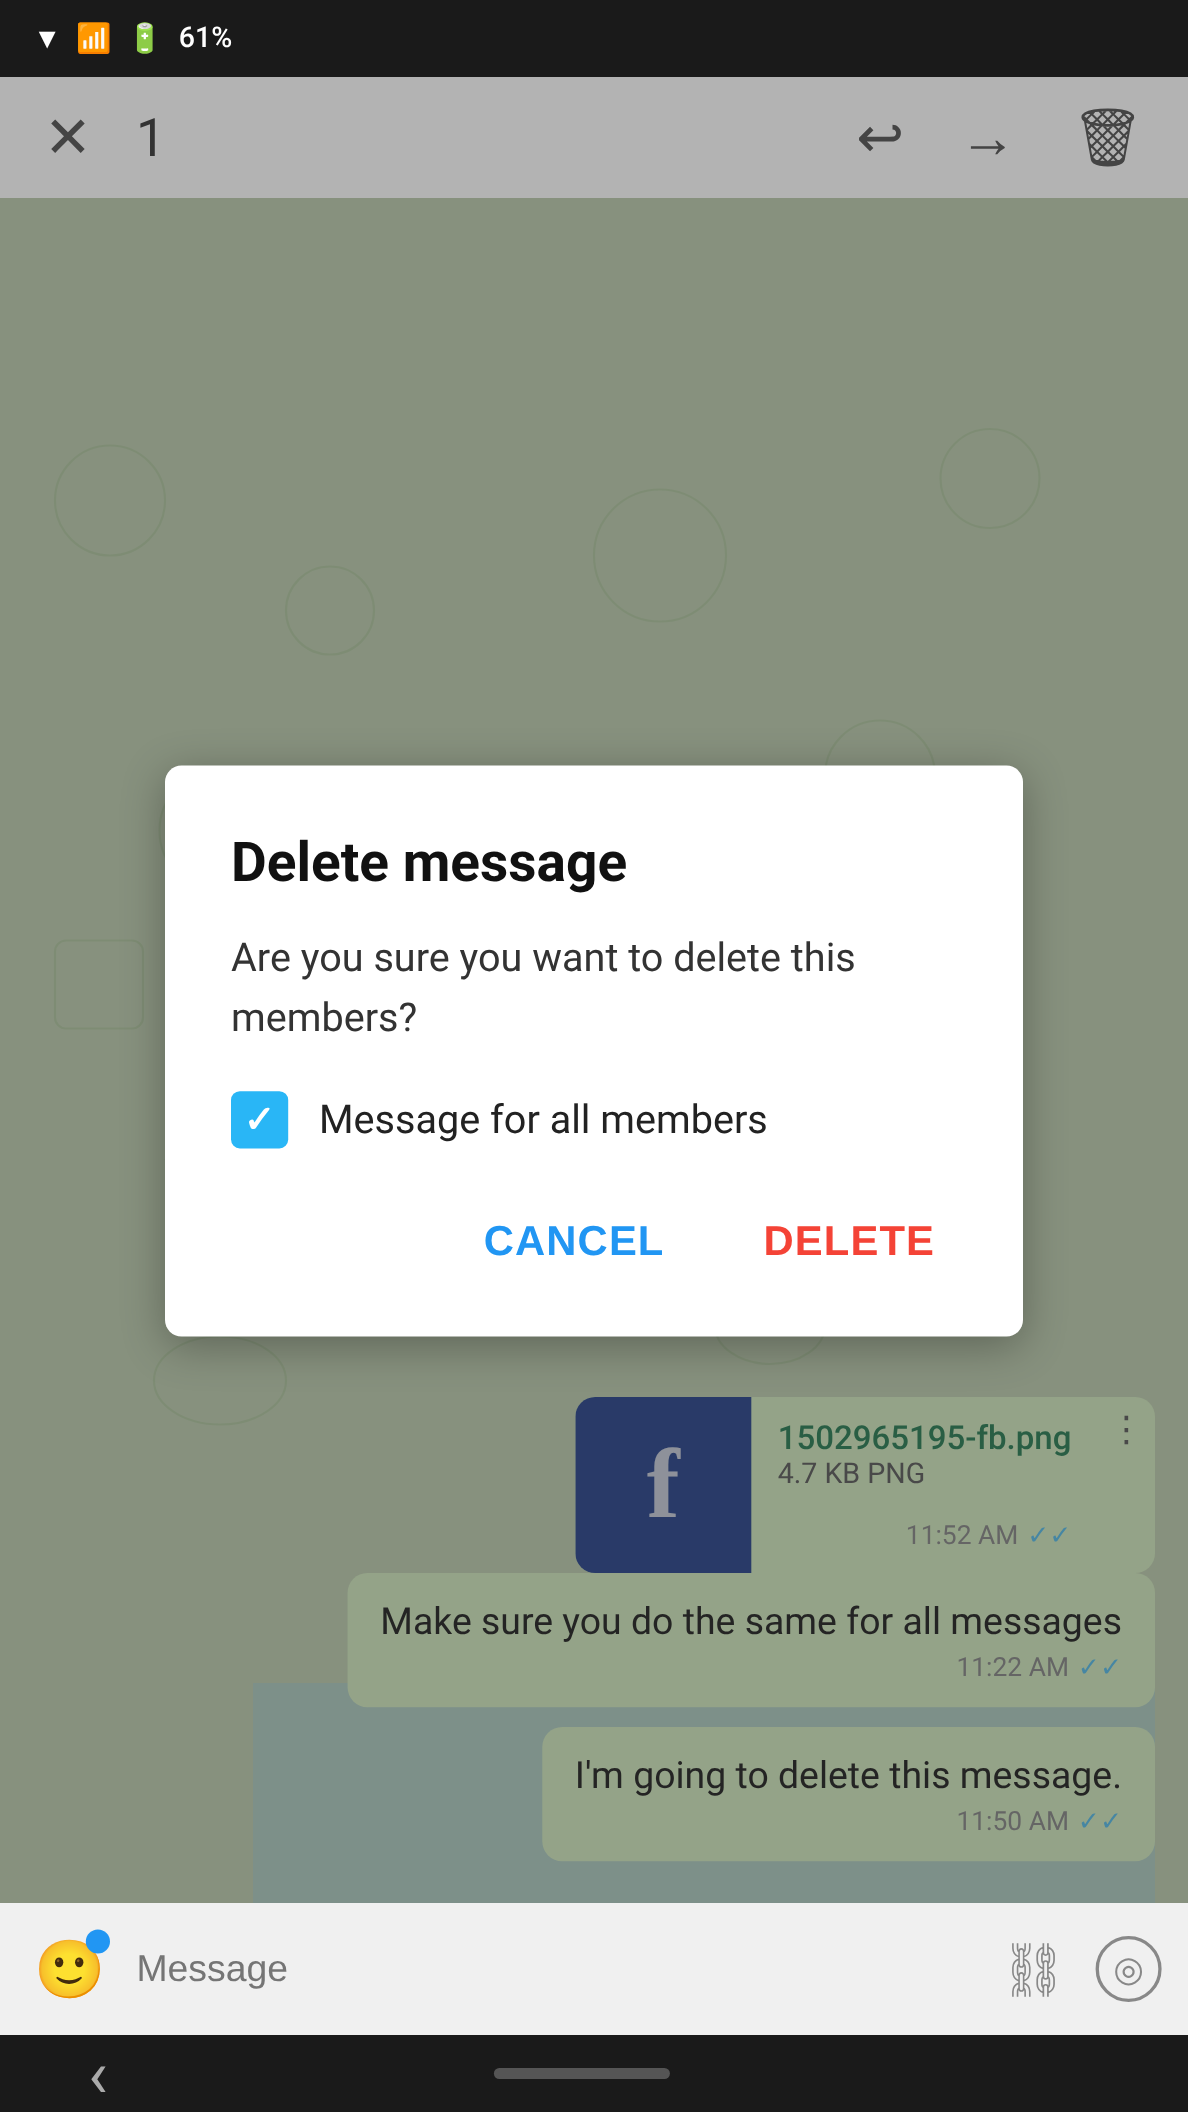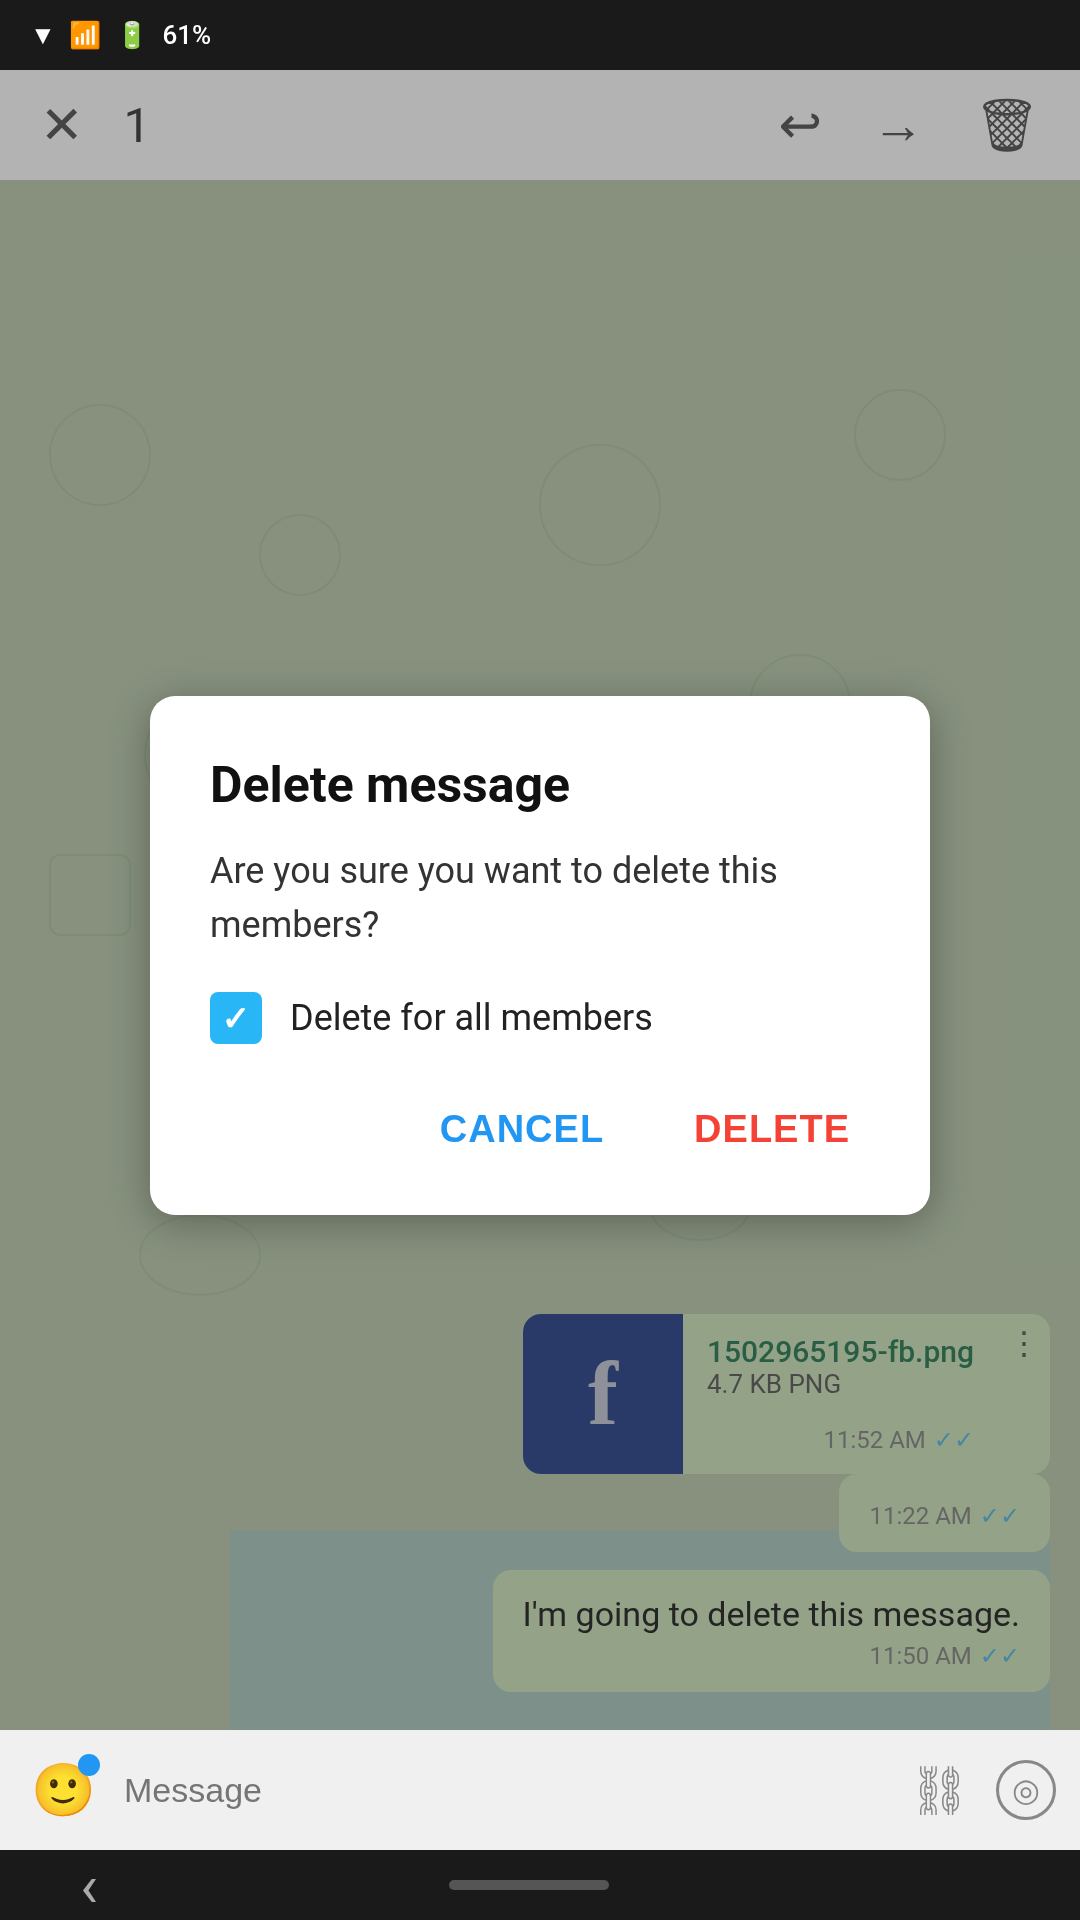--- a/index.html
+++ b/index.html
@@ -260,21 +260,21 @@
       position: absolute;
       top: 0; left: 0; right: 0; bottom: 0;
       display: flex;
       align-items: center;
       justify-content: center;
       z-index: 50;
     }
 
     .dialog {
       background: white;
-      border-radius: 25px;
+      border-radius: 15px;
       width: 780px;
       padding: 60px 60px 50px 60px;
       box-shadow: 0 8px 40px rgba(0,0,0,0.3);
     }
 
     .dialog-title {
       font-size: 50px;
       font-weight: 700;
       color: #111;
       margin-bottom: 30px;
@@ -421,20 +421,21 @@
         </div>
         <div class="time-row" style="display:flex;justify-content:flex-end;align-items:center;gap:8px;">
           <span class="time" style="font-size:24px;color:#888;">11:52 AM</span>
           <span class="ticks" style="font-size:24px;color:#4fc3f7;">✓✓</span>
         </div>
       </div>
       <div class="file-menu-dots">⋮</div>
     </div>
 
     <div class="chat-bubble" style="margin-bottom:18px;">
+      <div class="text">Make sure you do the same for all messages</div>
       <div class="time-row">
         <span class="time">11:22 AM</span>
         <span class="ticks">✓✓</span>
       </div>
     </div>
 
     <div class="chat-bubble" style="margin-bottom:18px;">
       <div class="text">I'm going to delete this message.</div>
       <div class="time-row">
         <span class="time">11:50 AM</span>
@@ -444,21 +445,21 @@
   </div>
 
   <div class="dialog-overlay">
     <div class="dialog">
       <div class="dialog-title">Delete message</div>
       <div class="dialog-body">Are you sure you want to delete this members?</div>
       <div class="dialog-checkbox-row">
         <div class="checkbox">
           <span class="checkbox-check">✓</span>
         </div>
-        <span class="checkbox-label">Delete for all members</span>
+        <span class="checkbox-label">Message for all members</span>
       </div>
       <div class="dialog-buttons">
         <button class="btn-cancel">CANCEL</button>
         <button class="btn-delete">DELETE</button>
       </div>
     </div>
   </div>
 </div>
 
 <div class="input-area">

